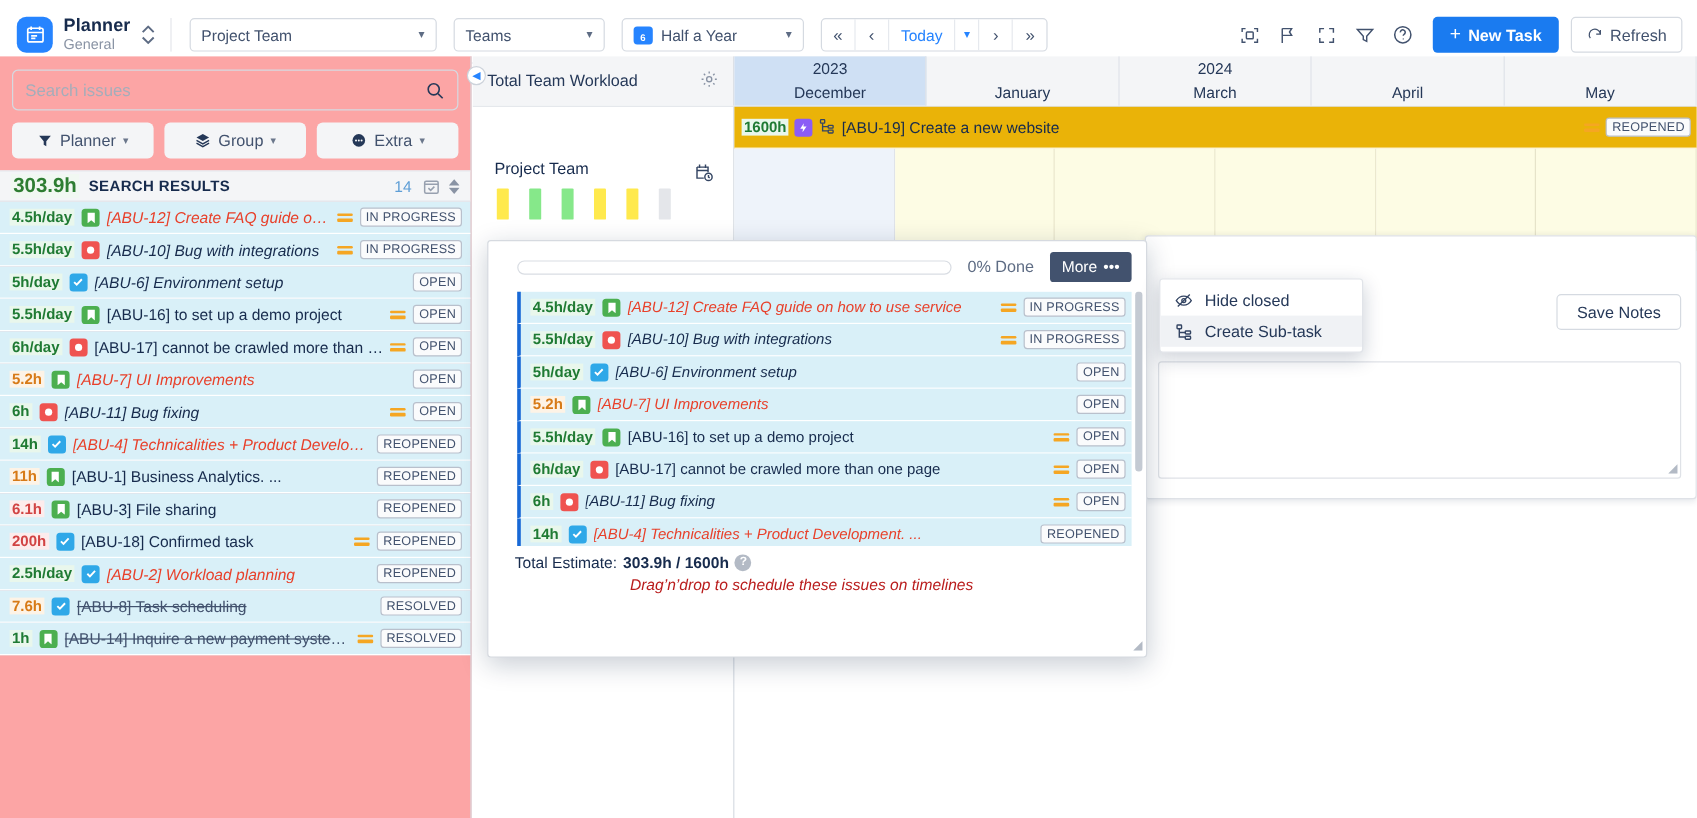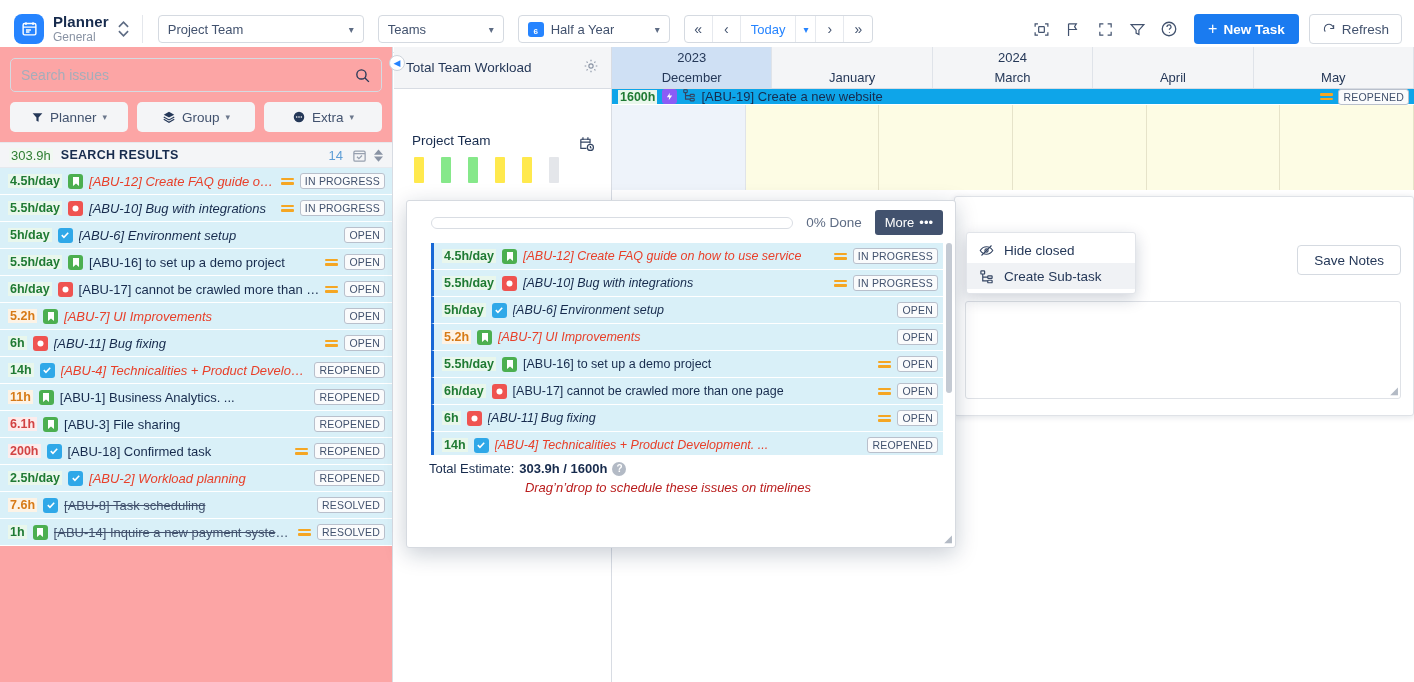--- a/index.html
+++ b/index.html
@@ -93,21 +93,21 @@
     flex: 1; height: 30px; background: #f4f5f7; border-radius: 5px;
     display: flex; align-items: center; justify-content: center; gap: 6px;
     font-size: 13.5px; color: #42526e;
   }
   .chip .dn { font-size: 9px; color: #6b778c; }
 
   .srhdr {
     margin-top: 10px; height: 26px; background: #f4f5f7; border-top: 1px solid #e6e9ee;
     border-bottom: 1px solid #e6e9ee; display: flex; align-items: center; padding: 0 9px;
   }
-  .srhdr .hrs { color: #2e7d32; font-size: 13px; font-weight: normal; background:#f1f8f2; padding:0 2px;}
+  .srhdr .hrs { color: #2e7d32; font-size: 17px; font-weight: bold; background:#f1f8f2; padding:0 2px;}
   .srhdr .lbl { margin-left: 8px; font-size: 12.5px; font-weight: bold; color: #172b4d; letter-spacing: .3px; }
   .srhdr .cnt { margin-left: auto; color: #5e9ed6; font-size: 13px; }
   .srhdr .ic { margin-left: 9px; color: #97a0af; display: flex; align-items: center; }
   .srhdr .sorter { margin-left: 7px; color: #8993a4; display: flex; flex-direction: column; gap: 1px; }
 
   .issue {
     height: 27px; display: flex; align-items: center; padding: 0 7px 0 8px;
     background: #d9f0f8; border-bottom: 1px solid #ffffff; gap: 6px; font-size: 13px;
   }
   .hrs-badge { font-weight: bold; font-size: 12.5px; white-space: nowrap; }
@@ -145,21 +145,21 @@
     display: flex; align-items: flex-end; justify-content: center; padding-bottom: 3px;
     font-size: 13px; color: #253858;
   }
   .month.cur { background: #cfe0f4; font-weight: normal; }
   .yr { position: absolute; top: 3px; left: 0; right: 0; text-align: center; font-size: 13px; color: #253858; }
 
   .tl-body { display: flex; height: 593px; }
   .tl-sidebar { width: 218px; border-right: 1px solid #d8dce3; background: #fff; }
   .tl-grid { flex: 1; position: relative; }
   .epicrow {
-    height: 16px; background: #0ea5e9; display: flex; align-items: center;
+    height: 35px; background: #eab308; display: flex; align-items: center;
     padding: 0 5px 0 6px; font-size: 13px; gap: 5px; border-bottom: 1px solid #fff;
   }
   .epic-ico { width: 15px; height: 15px; border-radius: 3px; background: #8b5cf6;
               display: flex; align-items: center; justify-content: center; color: #fff; font-size: 11px; }
   .gridcols { display: flex; height: 85px; }
   .gcol { flex: 1; border-right: 1px solid #e6e3c9; background: #fdfce4; }
   .gcol.first { background: #eef3fa; border-right-color: #dfe3e9; }
 
   .team-block { padding: 22px 12px 0 18px; }
   .team-name { font-size: 13.5px; color: #172b4d; margin-bottom: 9px; }

